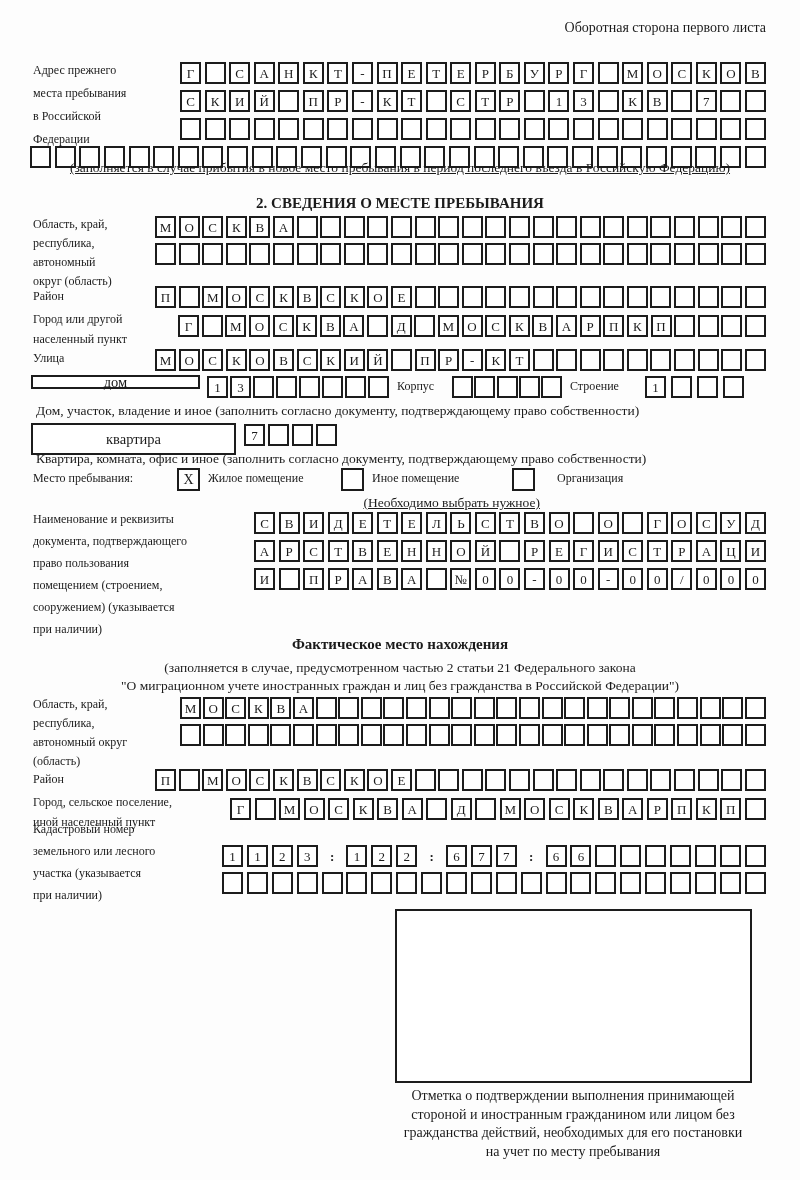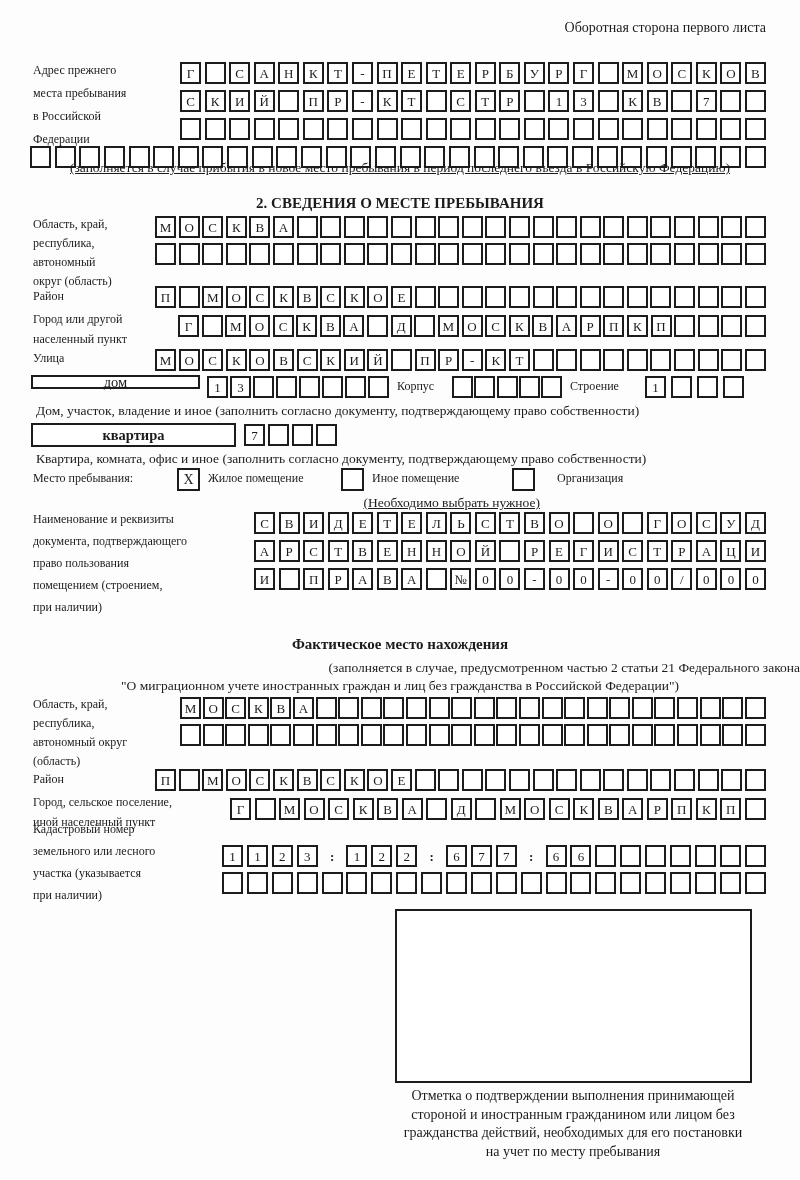--- a/index.html
+++ b/index.html
@@ -339,21 +339,21 @@
   </div>
 <div class="abs lbl" style="left:570px;top:379px;">Строение</div>
 <div class="abs boxrow" style="left:645px;top:376px;width:99px;">
     <span class="cb">1</span>
     <span class="cb"></span>
     <span class="cb"></span>
     <span class="cb"></span>
   </div>
 <div class="abs note" style="left:36px;top:403px;">Дом, участок, владение и иное (заполнить согласно документу, подтверждающему право собственности)</div>
 
-<div class="abs widebox" style="left:31px;top:423px;width:205px;height:24px;font-weight:bold;">квартира</div>
+<div class="abs widebox" style="left:31px;top:423px;width:205px;height:32px;">квартира</div>
 <div class="abs boxrow" style="left:244px;top:424px;width:93px;">
     <span class="cb">7</span>
     <span class="cb"></span>
     <span class="cb"></span>
     <span class="cb"></span>
   </div>
 <div class="abs note" style="left:36px;top:451px;">Квартира, комната, офис и иное (заполнить согласно документу, подтверждающему право собственности)</div>
 
 <div class="abs lbl" style="left:33px;top:471px;">Место пребывания:</div>
 <div class="abs checkbox" style="left:177px;top:468px;">X</div>
@@ -362,20 +362,21 @@
 <div class="abs lbl" style="left:372px;top:471px;">Иное помещение</div>
 <div class="abs checkbox" style="left:512px;top:468px;"></div>
 <div class="abs lbl" style="left:557px;top:471px;">Организация</div>
 <div class="abs note" style="left:140px;top:495px;width:400px;text-align:right;text-decoration:underline;">(Необходимо выбрать нужное)</div>
 
 <div class="abs lbl lines lh22" style="left:33px;top:512px;">
     <div class="ln">Наименование и реквизиты</div>
     <div class="ln">документа, подтверждающего</div>
     <div class="ln">право пользования</div>
     <div class="ln">помещением (строением,</div>
+    <div class="ln">сооружением) (указывается</div>
     <div class="ln">при наличии)</div>
   </div>
 <div class="abs boxrow" style="left:254px;top:512px;width:512px;">
     <span class="cb">С</span>
     <span class="cb">В</span>
     <span class="cb">И</span>
     <span class="cb">Д</span>
     <span class="cb">Е</span>
     <span class="cb">Т</span>
     <span class="cb">Е</span>
@@ -435,21 +436,21 @@
     <span class="cb">-</span>
     <span class="cb">0</span>
     <span class="cb">0</span>
     <span class="cb">/</span>
     <span class="cb">0</span>
     <span class="cb">0</span>
     <span class="cb">0</span>
   </div>
 
 <div class="abs title center" style="top:636px;">Фактическое место нахождения</div>
-<div class="abs note center" style="top:660px;text-align:right;">(заполняется в случае, предусмотренном частью 2 статьи 21 Федерального закона</div>
+<div class="abs note center" style="top:660px;">(заполняется в случае, предусмотренном частью 2 статьи 21 Федерального закона</div>
 <div class="abs note center" style="top:678px;">"О миграционном учете иностранных граждан и лиц без гражданства в Российской Федерации")</div>
 
 <div class="abs lbl lines lh19" style="left:33px;top:697px;">
     <div class="ln">Область, край,</div>
     <div class="ln">республика,</div>
     <div class="ln">автономный округ</div>
     <div class="ln">(область)</div>
   </div>
 <div class="abs boxrow" style="left:180px;top:697px;width:586px;">
     <span class="cb">М</span>

